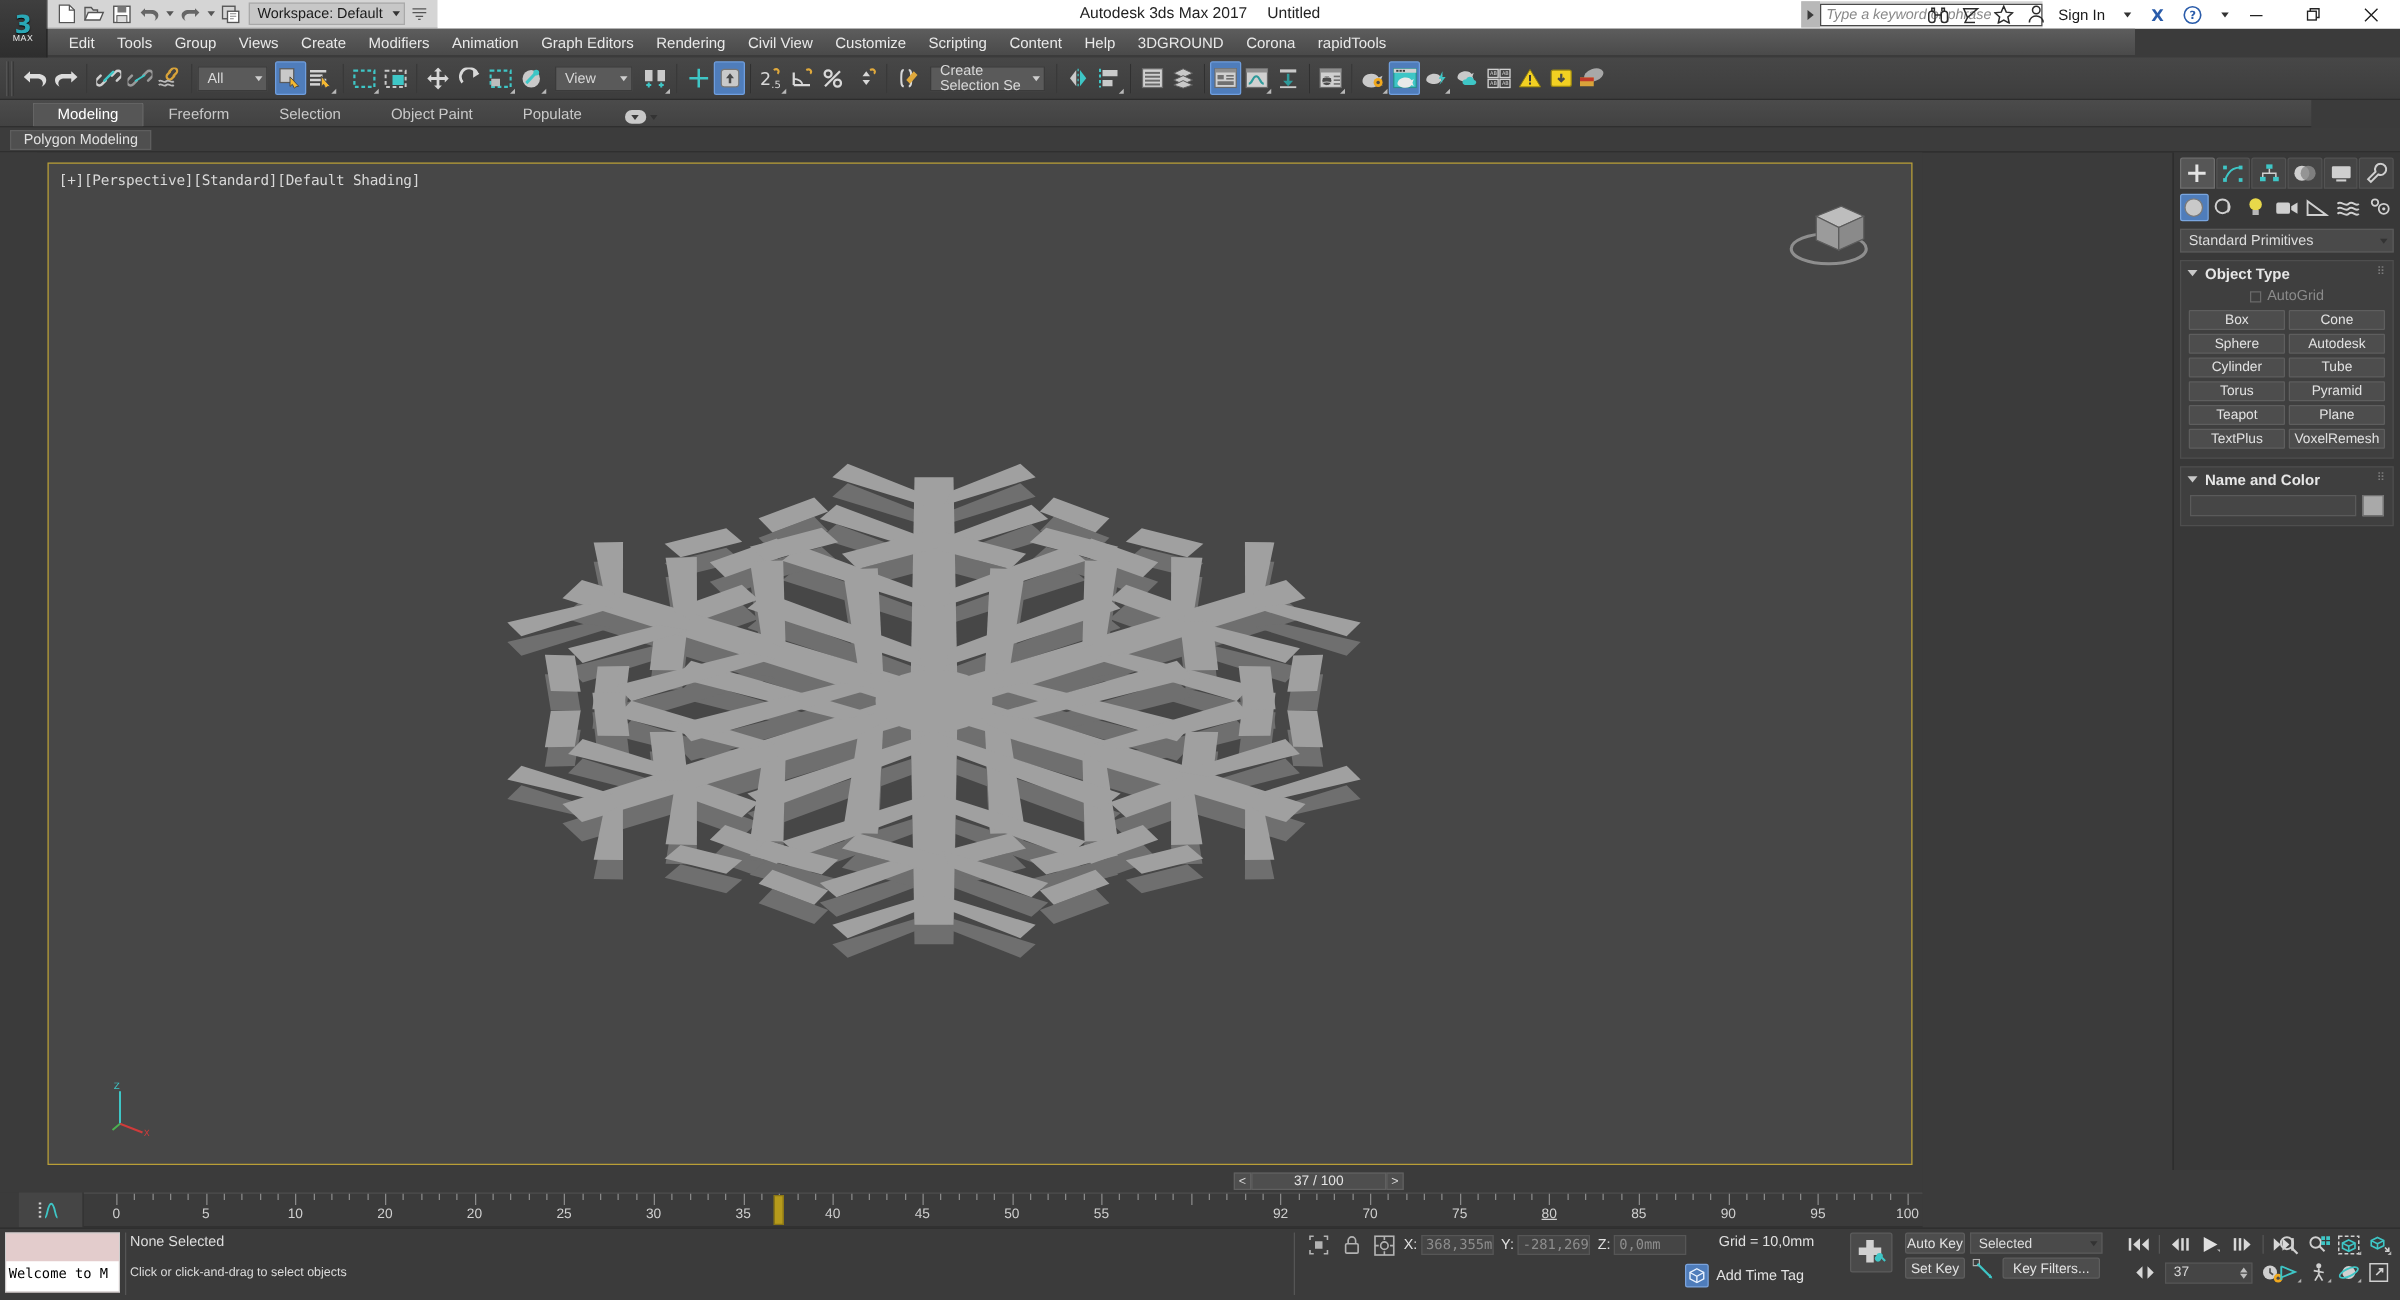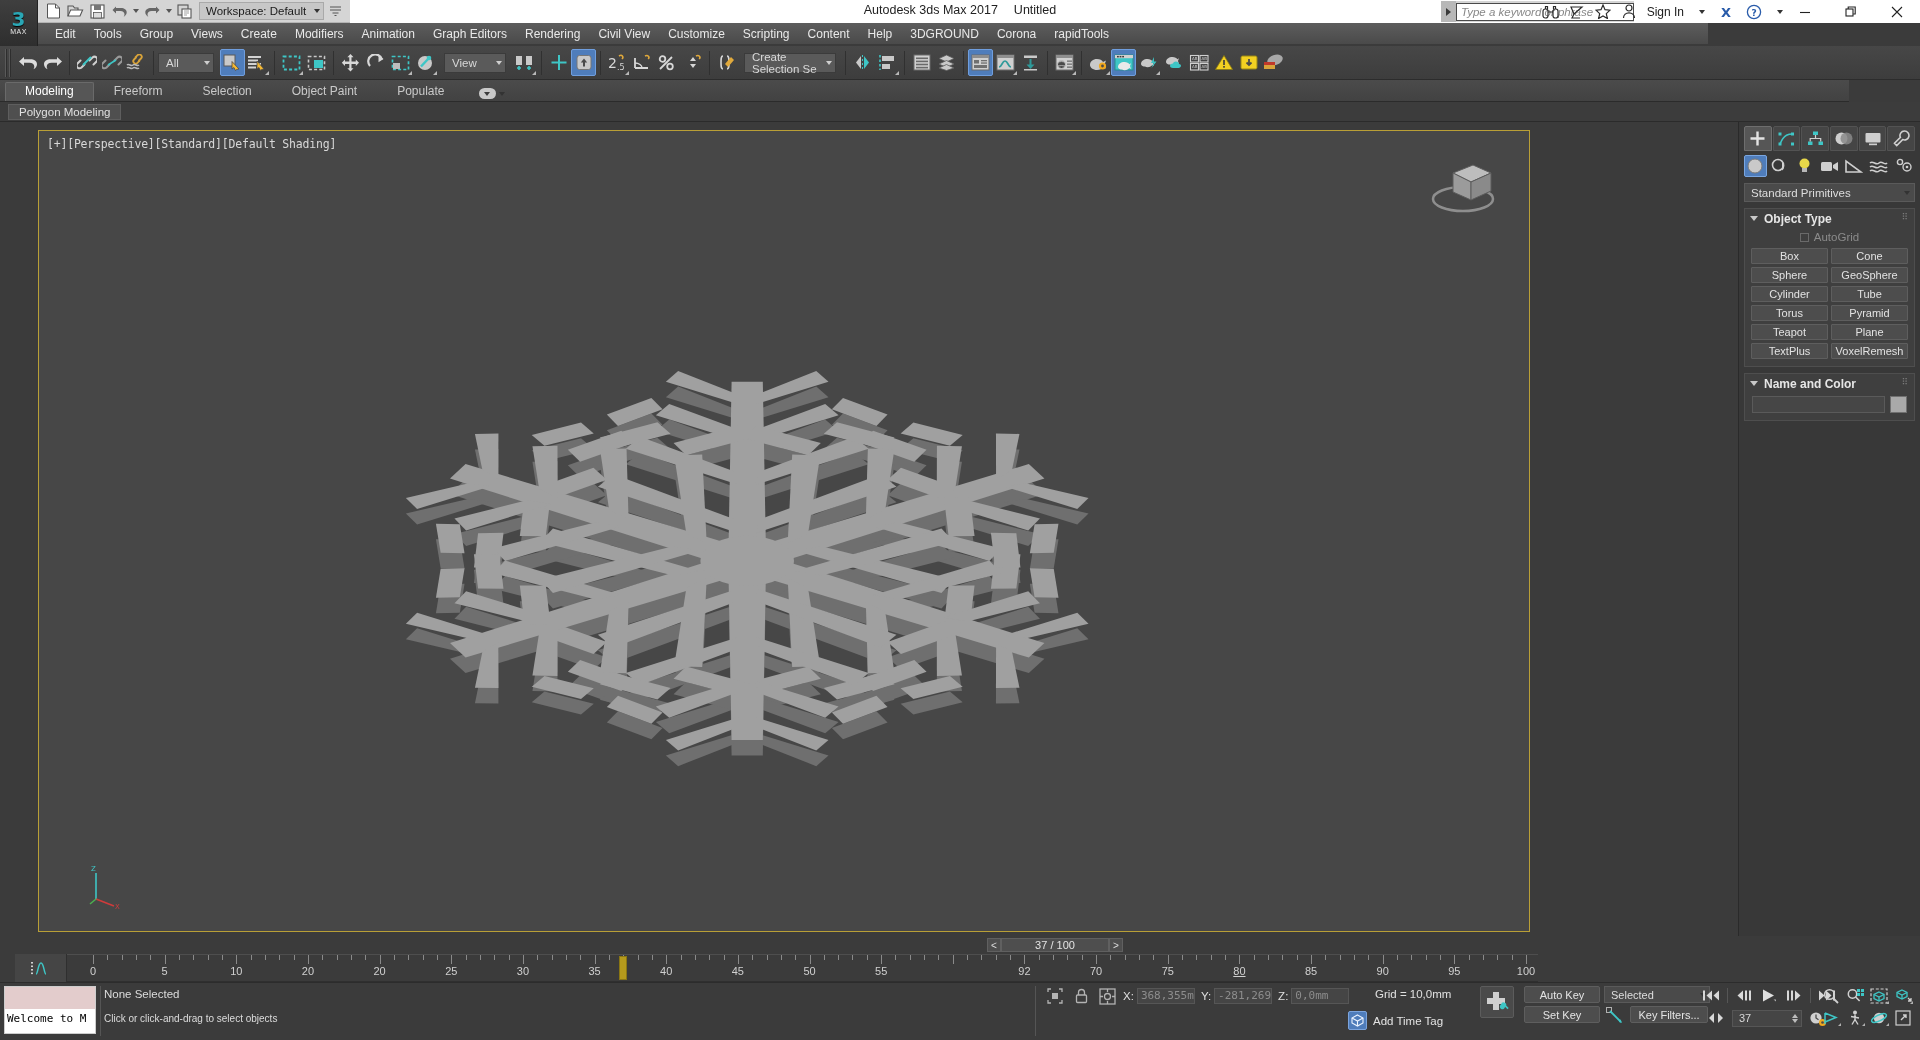--- a/index.html
+++ b/index.html
@@ -98,21 +98,21 @@
   .combo {
     height:20px;background:#5a5a5a;border:1px solid #3b3b3b;display:flex;align-items:center;
     justify-content:space-between;padding:0 3px 0 7px;font-size:11.5px;color:#d8d8d8;
   }
   .combo .caret-d{border-top-color:#cfcfcf;}
 
   
   .ribbon {
     position:absolute; left:0; top:80px; width:1849px; height:22px;
     background:linear-gradient(180deg,#4b4b4b,#424242);
-    display:flex; align-items:flex-end; padding-left:5px;
+    display:flex; align-items:flex-end; padding-left:26px;
     border-bottom:1px solid #2b2b2b;
   }
   .rtab {
     padding:2px 20px 3px; font-size:12px; color:#c9c9c9; cursor:pointer;
   }
   .rtab.active{
     background:#565656; color:#fff; border:1px solid #6a6a6a; border-bottom:none;
     border-radius:2px 2px 0 0; padding:1px 19px 3px;
   }
   .rtab-flyout{
@@ -243,21 +243,21 @@
     font-family:"DejaVu Sans Mono",monospace;
   }
   .gridtxt{position:absolute;left:1375px;top:5px;font-size:11.5px;color:#e0e0e0;}
   .timetag{position:absolute;left:1348px;top:28px;display:flex;align-items:center;gap:6px;}
   .tt-ic{width:19px;height:19px;background:#4f7dbb;border:1px solid #7ba4dd;display:flex;align-items:center;justify-content:center;border-radius:2px;}
   .tt-lb{font-size:11.5px;color:#e3e3e3;}
   .addkey{position:absolute;left:1480px;top:3px;width:34px;height:32px;background:#4a4a4a;border:1px solid #5c5c5c;display:flex;align-items:center;justify-content:center;border-radius:2px;}
 
   .anim-ctrl{position:absolute;left:1524px;top:3px;}
   .akbtn{
-    width:76px;height:17px;background:#4d4d4d;border:1px solid #5e5e5e;font-size:11px;color:#e4e4e4;
+    width:48px;height:17px;background:#4d4d4d;border:1px solid #5e5e5e;font-size:11px;color:#e4e4e4;
     display:flex;align-items:center;justify-content:center;border-radius:2px;cursor:pointer;
   }
   .selcombo{
     width:106px;height:17px;background:#4a4a4a;border:1px solid #5a5a5a;display:flex;
     align-items:center;justify-content:space-between;padding:0 3px 0 6px;font-size:11px;color:#dedede;
   }
   .kfbtn{
     width:78px;height:17px;background:#4d4d4d;border:1px solid #5e5e5e;font-size:11px;color:#e4e4e4;
     display:flex;align-items:center;justify-content:center;border-radius:2px;cursor:pointer;
   }
@@ -994,21 +994,21 @@
       <span class="dots">⠿</span>
     </div>
     <div class="autogrid-row">
       <span class="chk"></span>
       <span>AutoGrid</span>
     </div>
     <div class="btn-grid">
       <div class="objbtn">Box</div>
       <div class="objbtn">Cone</div>
       <div class="objbtn">Sphere</div>
-      <div class="objbtn">GeoSphere</div>
+      <div class="objbtn">Autodesk</div>
       <div class="objbtn">Cylinder</div>
       <div class="objbtn">Tube</div>
       <div class="objbtn">Torus</div>
       <div class="objbtn">Pyramid</div>
       <div class="objbtn">Teapot</div>
       <div class="objbtn">Plane</div>
       <div class="objbtn">TextPlus</div>
       <div class="objbtn">VoxelRemesh</div>
     </div>
   </div>

